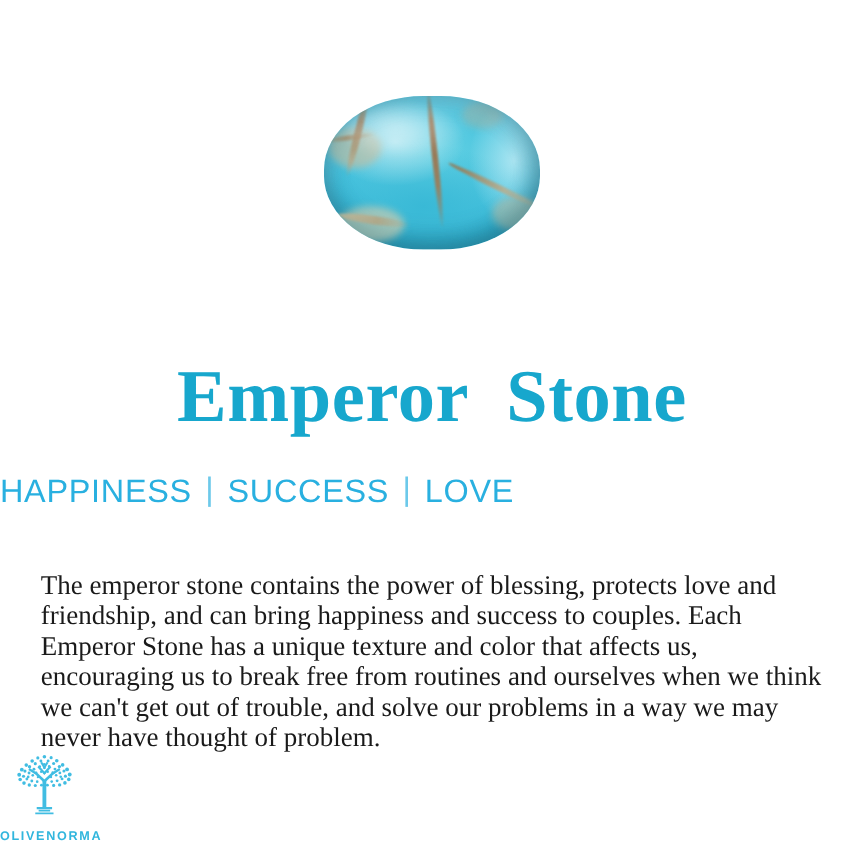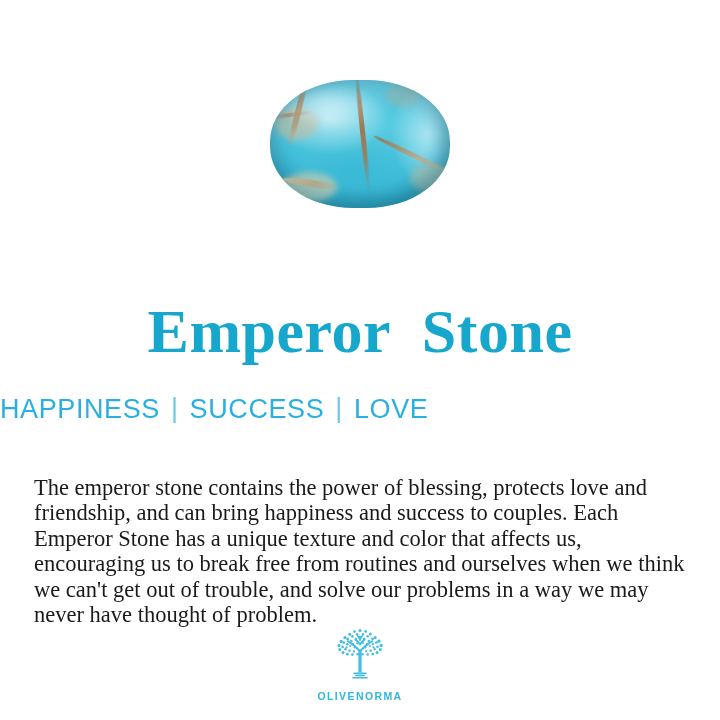--- a/index.html
+++ b/index.html
@@ -146,21 +146,20 @@
   }
 
   
   .logo {
     position: absolute;
     left: 0;
     top: 626px;
     width: 720px;
     display: flex;
     flex-direction: column;
-    align-items: center;
   }
   .logo-mark { display: block; }
   .logo-text {
     margin-top: 2px;
     font-family: "Liberation Sans", sans-serif;
     font-weight: 700;
     font-size: 10.5px;
     letter-spacing: 1.4px;
     color: #31b6dd;
   }

